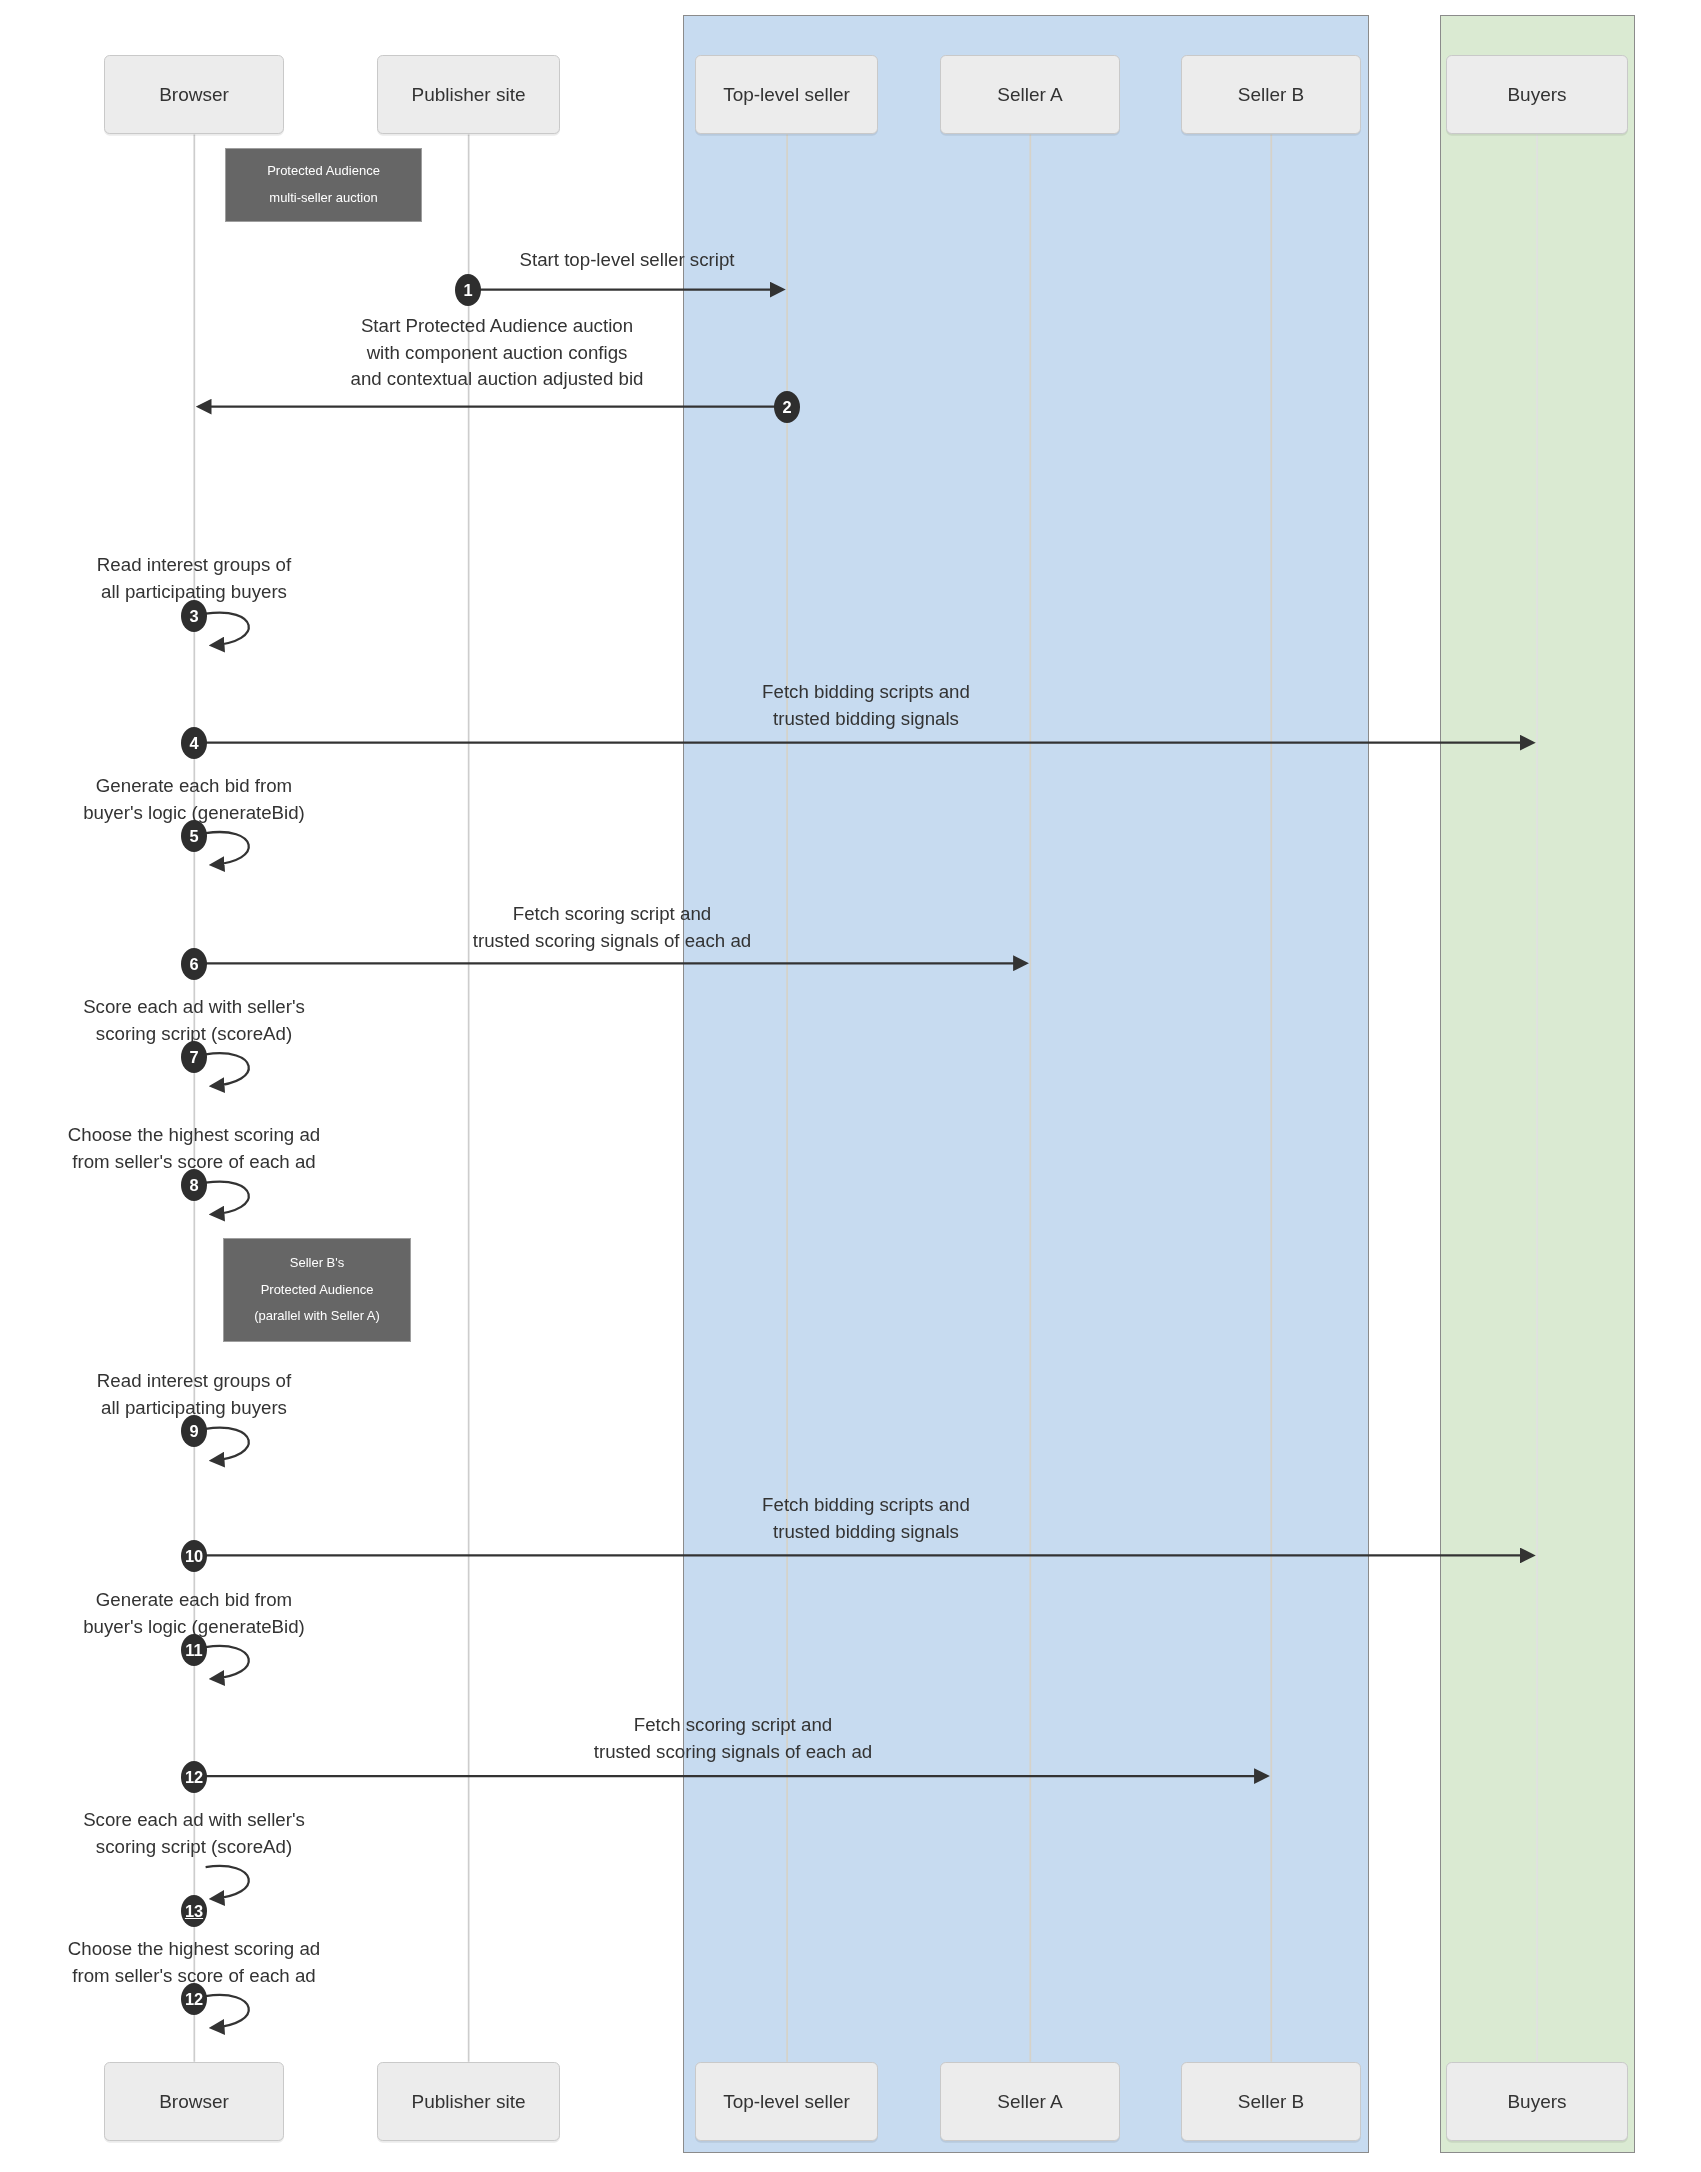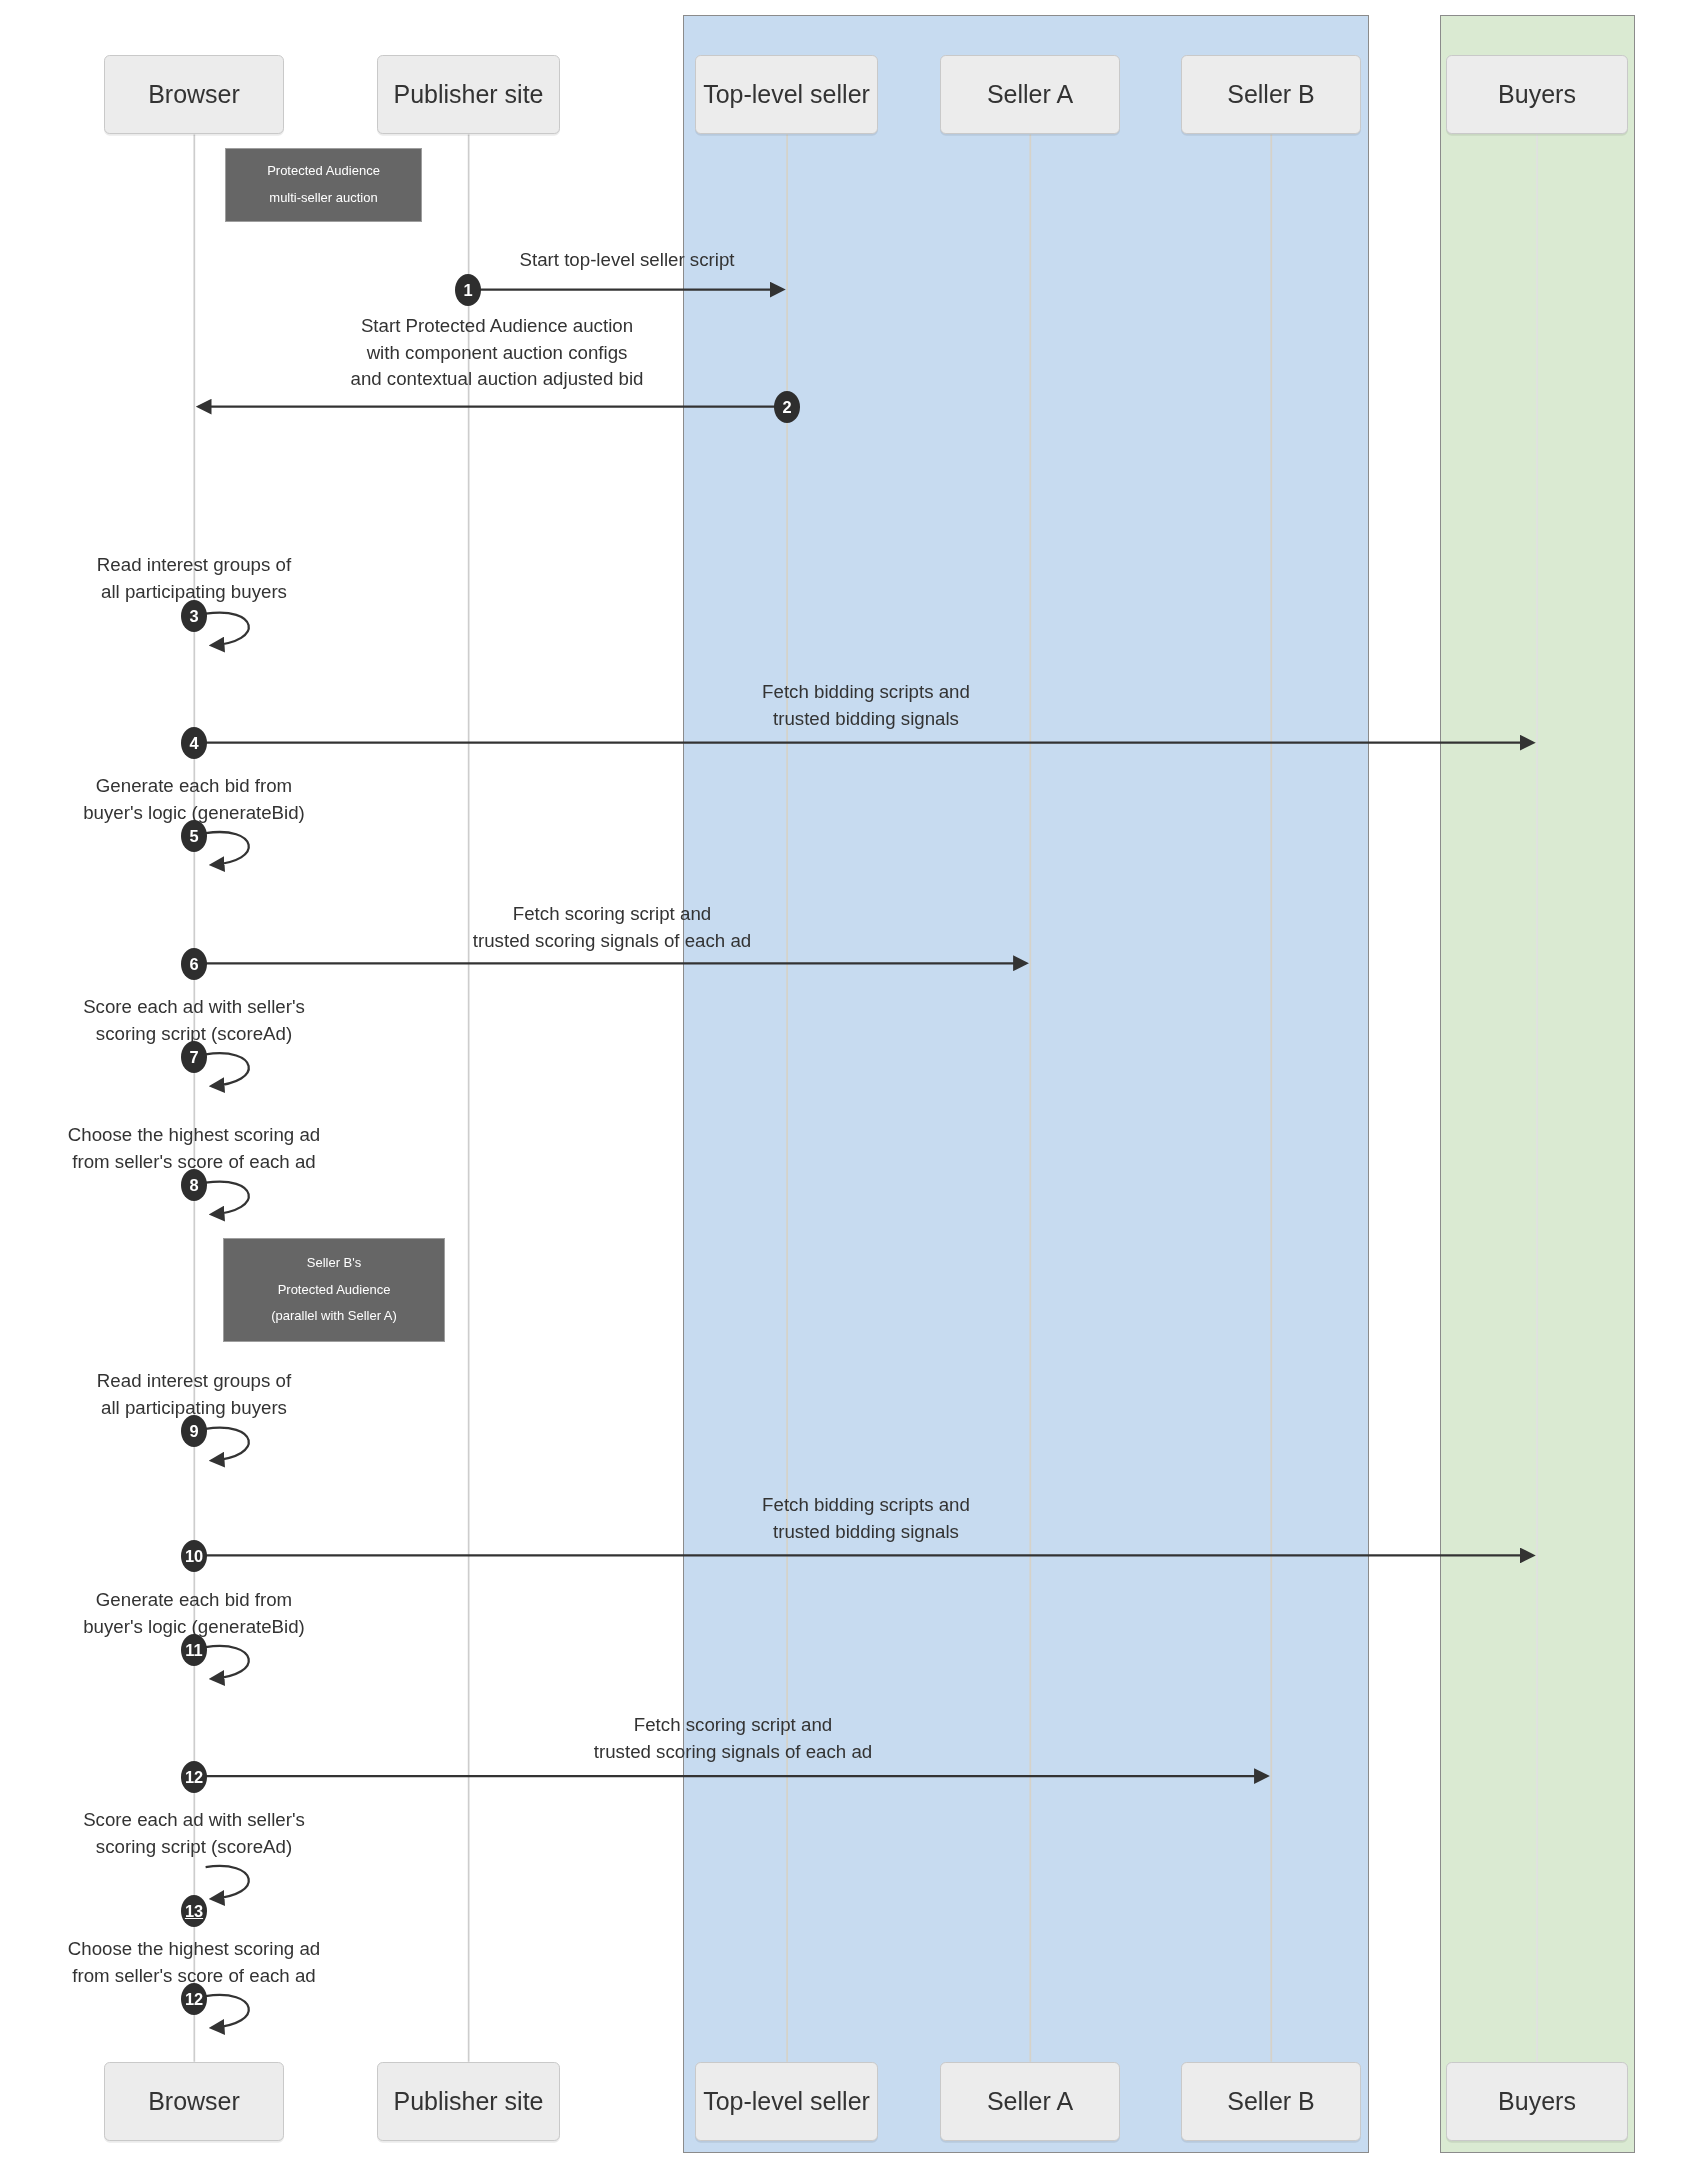--- a/index.html
+++ b/index.html
@@ -9,21 +9,21 @@
   .region { position:absolute; border:1.7px solid #8b8b8b; box-sizing:border-box; }
   .region.sellers { background:#c7dbf0; }
   .region.buyers  { background:#daead2; }
   .region-title { position:absolute; text-align:center; font-size:21.5px; color:#111111;margin-top:40px; }
 
   svg.overlay { position:absolute; left:0; top:0; z-index:2; }
 
   .pbox {
     position:absolute; background:#ececec; border:1.1px solid #c9c9c9; border-radius:5.7px;
     box-sizing:border-box; display:flex; align-items:center; justify-content:center;
-    font-size:25px; color:#333333; z-index:3;
+    font-size:19px; color:#333333; z-index:3;
     box-shadow:0 1.7px 0 rgba(0,0,0,0.08);
   }
 
   .note {
     position:absolute; background:#666666; border:1.7px solid #9e9e9e; box-sizing:border-box;
     display:flex; align-items:center; justify-content:center; text-align:center;
     white-space:pre-line; color:#ffffff; font-size:13px; line-height:26.6px; z-index:3;
   }
 
   .mlabel {
@@ -87,21 +87,21 @@
 
   <div class="pbox" style="left:104px;  top:2062px; width:180px; height:79px;">Browser</div>
   <div class="pbox" style="left:377px;  top:2062px; width:183px; height:79px;">Publisher site</div>
   <div class="pbox" style="left:695px; top:2062px; width:183px; height:79px;">Top-level seller</div>
   <div class="pbox" style="left:940px; top:2062px; width:180px; height:79px;">Seller A</div>
   <div class="pbox" style="left:1181px; top:2062px; width:180px; height:79px;">Seller B</div>
   <div class="pbox" style="left:1446px; top:2062px; width:182px; height:79px;">Buyers</div>
 
   <div class="note" style="left:225px; top:148px; width:197px; height:74px;">Protected Audience
 multi-seller auction</div>
-  <div class="note" style="left:223px; top:1238px; width:222px; height:104px;">Seller B's
+  <div class="note" style="left:223px; top:1238px; width:188px; height:104px;">Seller B's
 Protected Audience
 (parallel with Seller A)</div>
 
   <div class="mlabel" style="left:627px; top:247px;">Start top-level seller script</div>
   <div class="mlabel" style="left:497px;  top:313px;">Start Protected Audience auction
 with component auction configs
 and contextual auction adjusted bid</div>
   <div class="mlabel" style="left:194px;  top:552px;">Read interest groups of
 all participating buyers</div>
   <div class="mlabel" style="left:866px; top:679px;">Fetch bidding scripts and

